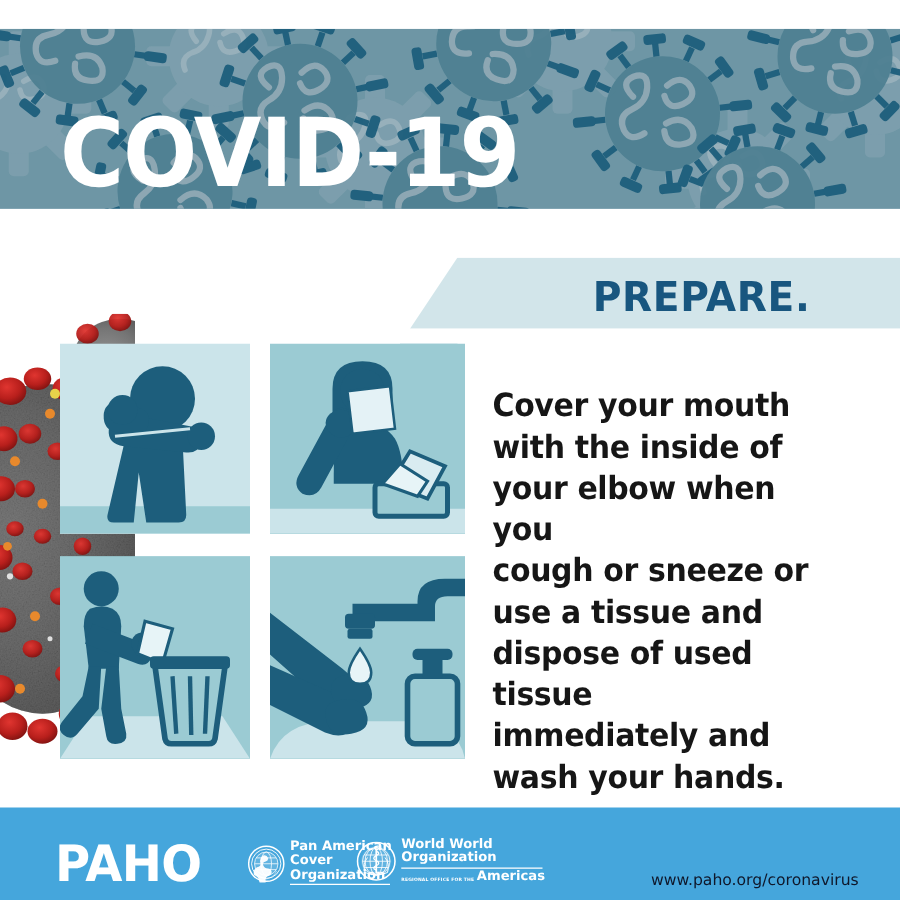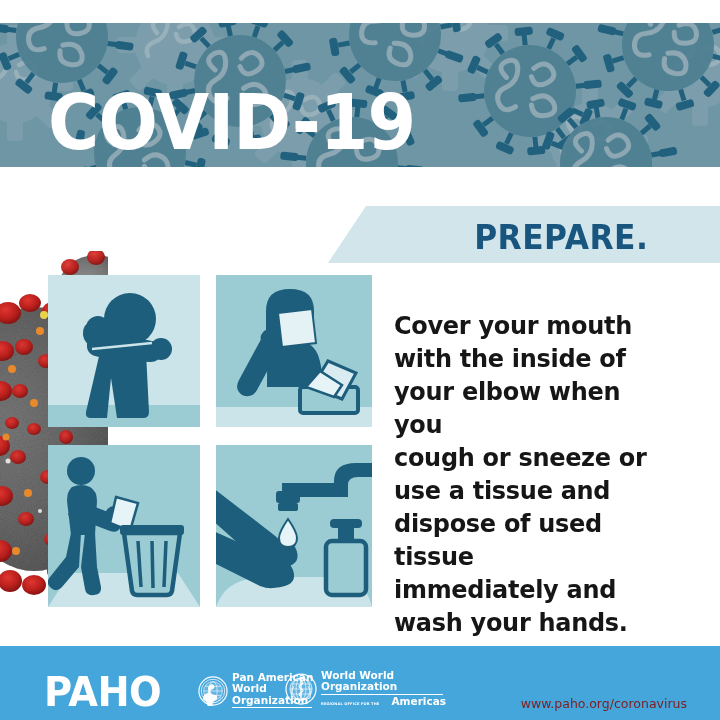--- a/index.html
+++ b/index.html
@@ -101,31 +101,31 @@
   }
   .logo-lines .rule {
     border-top:1px solid #ffffff; margin-top:1px; margin-bottom:1px;
     width:98%;
   }
   .tiny-regional {
     font-size:3.6px; line-height:5px; letter-spacing:0.15px;
     font-weight:bold; color:#ffffff;
     display:inline-block; vertical-align:middle;
   }
-  .americas-row { display:flex; align-items:flex-end; gap:12px;text-align:right; }
+  .americas-row { display:flex; align-items:flex-end; gap:2px;text-align:right; }
   .slogan {
     position:absolute; right:33px; top:24px;
     font-size:17px; font-weight:bold; color:#ffffff;
     letter-spacing:0.4px;
     font-family:"DejaVu Sans", sans-serif;
     white-space:nowrap;
   }
   .url {
     position:absolute; right:33px; top:50px;
-    font-size:12.5px; color:#7f1d1d; font-weight:normal;
+    font-size:12.5px; color:#0f172a; font-weight:normal;
     font-family:"DejaVu Sans", sans-serif;
     white-space:nowrap;
   }
 </style>
 </head>
 <body>
 
 <div id="poster">
 
   <div class="header">
@@ -450,21 +450,21 @@
         </g>
 
         <path d="M26 18 q7 -2 9 4 q1 5 -4 6 q-6 1 -4 7 q2 5 8 5 q5 0 6 5 q1 6 -5 8 q-6 2 -5 8 q1 5 -4 6 q-6 1 -7 -5 q-1 -7 -6 -9 q-5 -2 -3 -9 q2 -6 8 -7 q5 -1 3 -7 q-2 -6 4 -12 z" fill="#ffffff" opacity="0.95"></path>
 
         <g stroke="#ffffff" stroke-width="1.1" fill="none" opacity="0.85">
           <path d="M14 44 q6 12 18 14 q12 -2 18 -14"></path>
         </g>
       </svg>
       <div class="logo-lines">
         <div>Pan American</div>
-        <div>World</div>
+        <div>Cover</div>
         <div>Organization</div>
         <div class="rule"></div>
       </div>
     </div>
 
     <div class="logo-block who-logo">
       <svg class="who-seal" viewBox="0 0 64 64">
         <circle cx="32" cy="32" r="30" fill="none" stroke="#ffffff" stroke-width="2.5"></circle>
         <circle cx="32" cy="32" r="24" fill="#ffffff" opacity="0.16"></circle>
 

